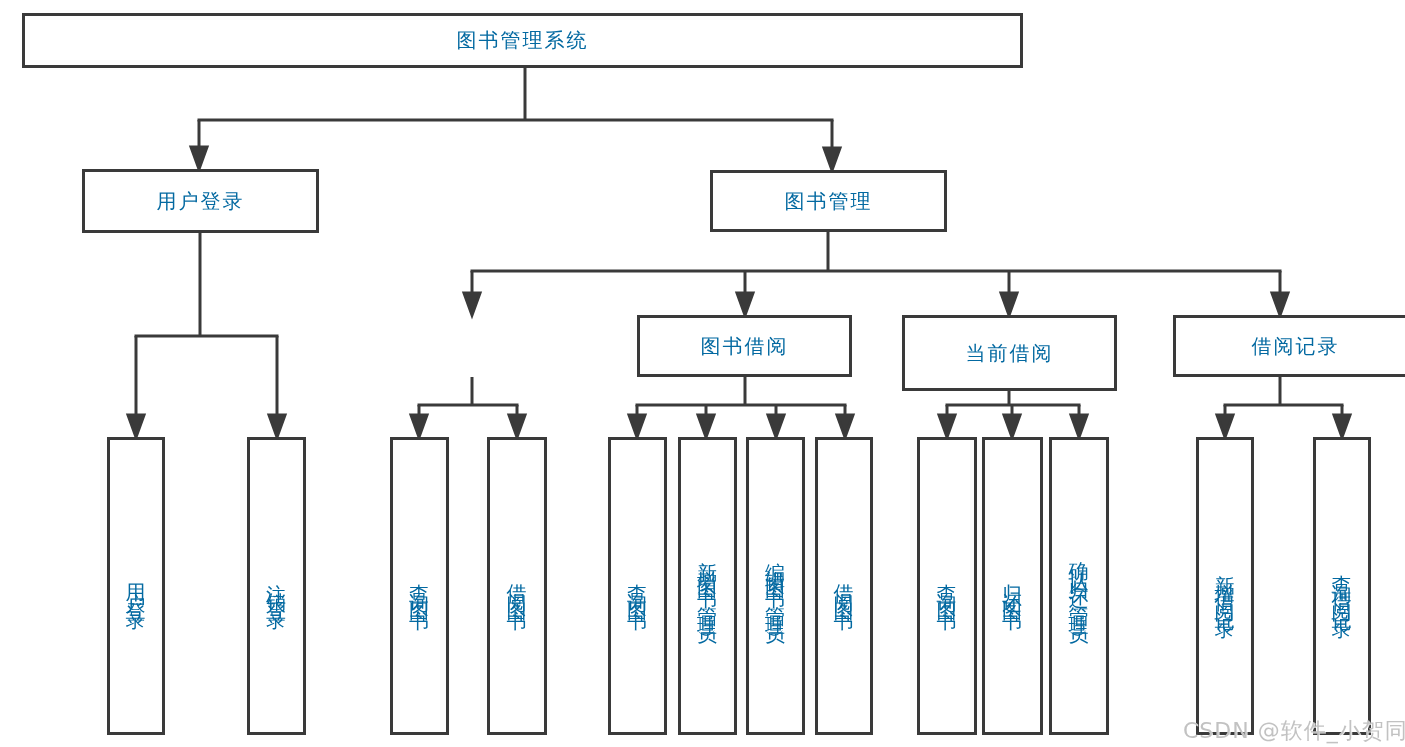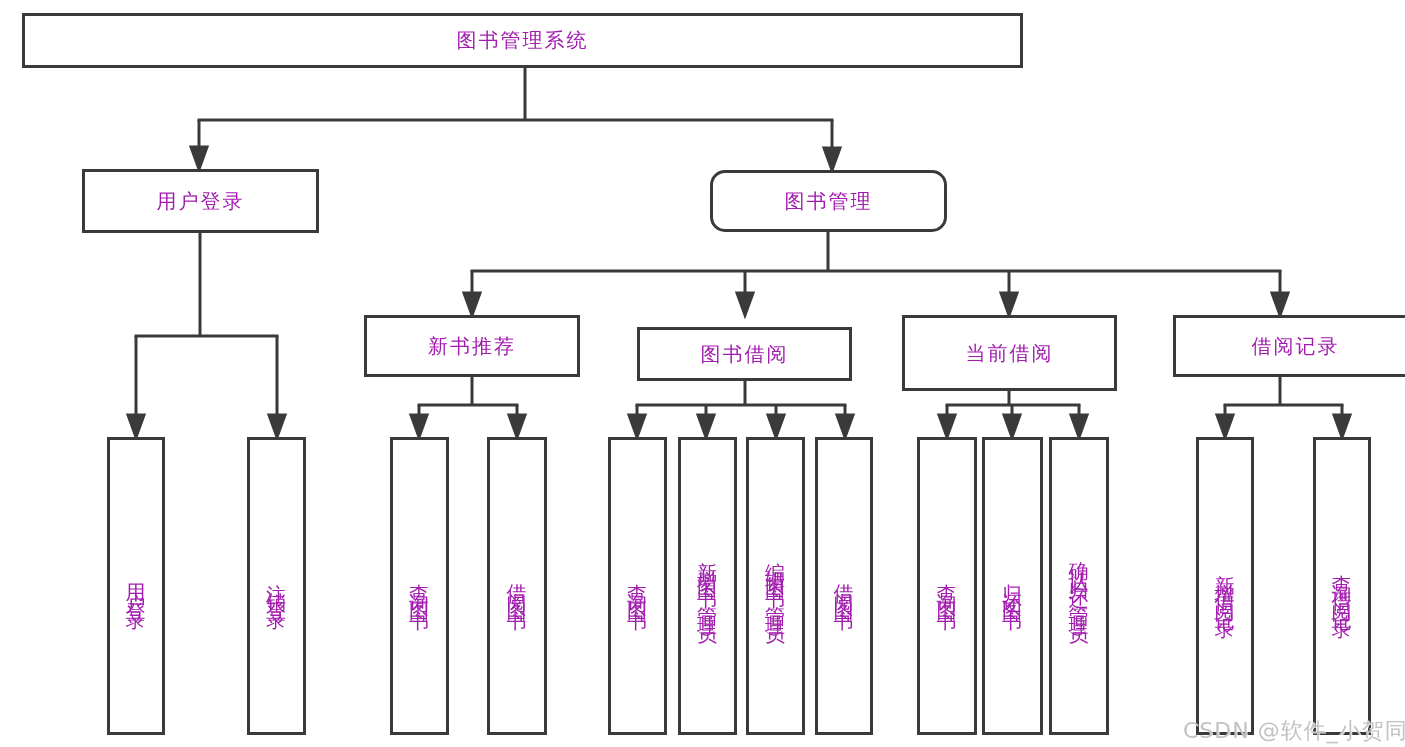--- a/index.html
+++ b/index.html
@@ -15,21 +15,21 @@
     position: absolute;
     left: 0; top: 0;
     width: 1405px; height: 747px;
     z-index: 1;
   }
   .node {
     position: absolute;
     box-sizing: border-box;
     border: 3px solid #3a3a3a;
     background: #ffffff;
-    color: #a21caf;
+    color: #0369a1;
     display: flex;
     align-items: center;
     justify-content: center;
     font-size: 20px;
     letter-spacing: 2px;
     z-index: 2;
     text-align: center;
     white-space: nowrap;
   }
   .node-v {
@@ -114,24 +114,23 @@
       <line x1="1225" y1="405" x2="1225" y2="419"></line>
       <polygon points="1217,415 1233,415 1225,437"></polygon>
       <line x1="1342" y1="405" x2="1342" y2="419"></line>
       <polygon points="1334,415 1350,415 1342,437"></polygon>
     </g>
   </svg>
 
   <div class="node" style="left:22px; top:13px; width:1001px; height:55px;">图书管理系统</div>
 
   <div class="node" style="left:82px; top:169px; width:237px; height:64px;">用户登录</div>
-  <div class="node" style="left:710px; top:170px; width:237px; height:62px;border-radius:15px;">图书管理</div>
+  <div class="node" style="left:710px; top:170px; width:237px; height:62px;">图书管理</div>
 
-  <div class="node" style="left:364px; top:315px; width:216px; height:62px;">新书推荐</div>
-  <div class="node" style="left:637px; top:315px; width:215px; height:54px;margin-top:12px;">图书借阅</div>
+  <div class="node" style="left:637px; top:315px; width:215px; height:62px;">图书借阅</div>
   <div class="node" style="left:902px; top:315px; width:215px; height:76px;">当前借阅</div>
   <div class="node" style="left:1173px; top:315px; width:245px; height:62px;">借阅记录</div>
 
   <div class="node node-v" style="left:107px; top:437px; width:58px; height:298px;">用户登录</div>
   <div class="node node-v" style="left:247px; top:437px; width:59px; height:298px;">注销登录</div>
 
   <div class="node node-v" style="left:390px; top:437px; width:59px; height:298px;">查询图书</div>
   <div class="node node-v" style="left:487px; top:437px; width:60px; height:298px;">借阅图书</div>
 
   <div class="node node-v" style="left:608px; top:437px; width:59px; height:298px;">查询图书</div>

